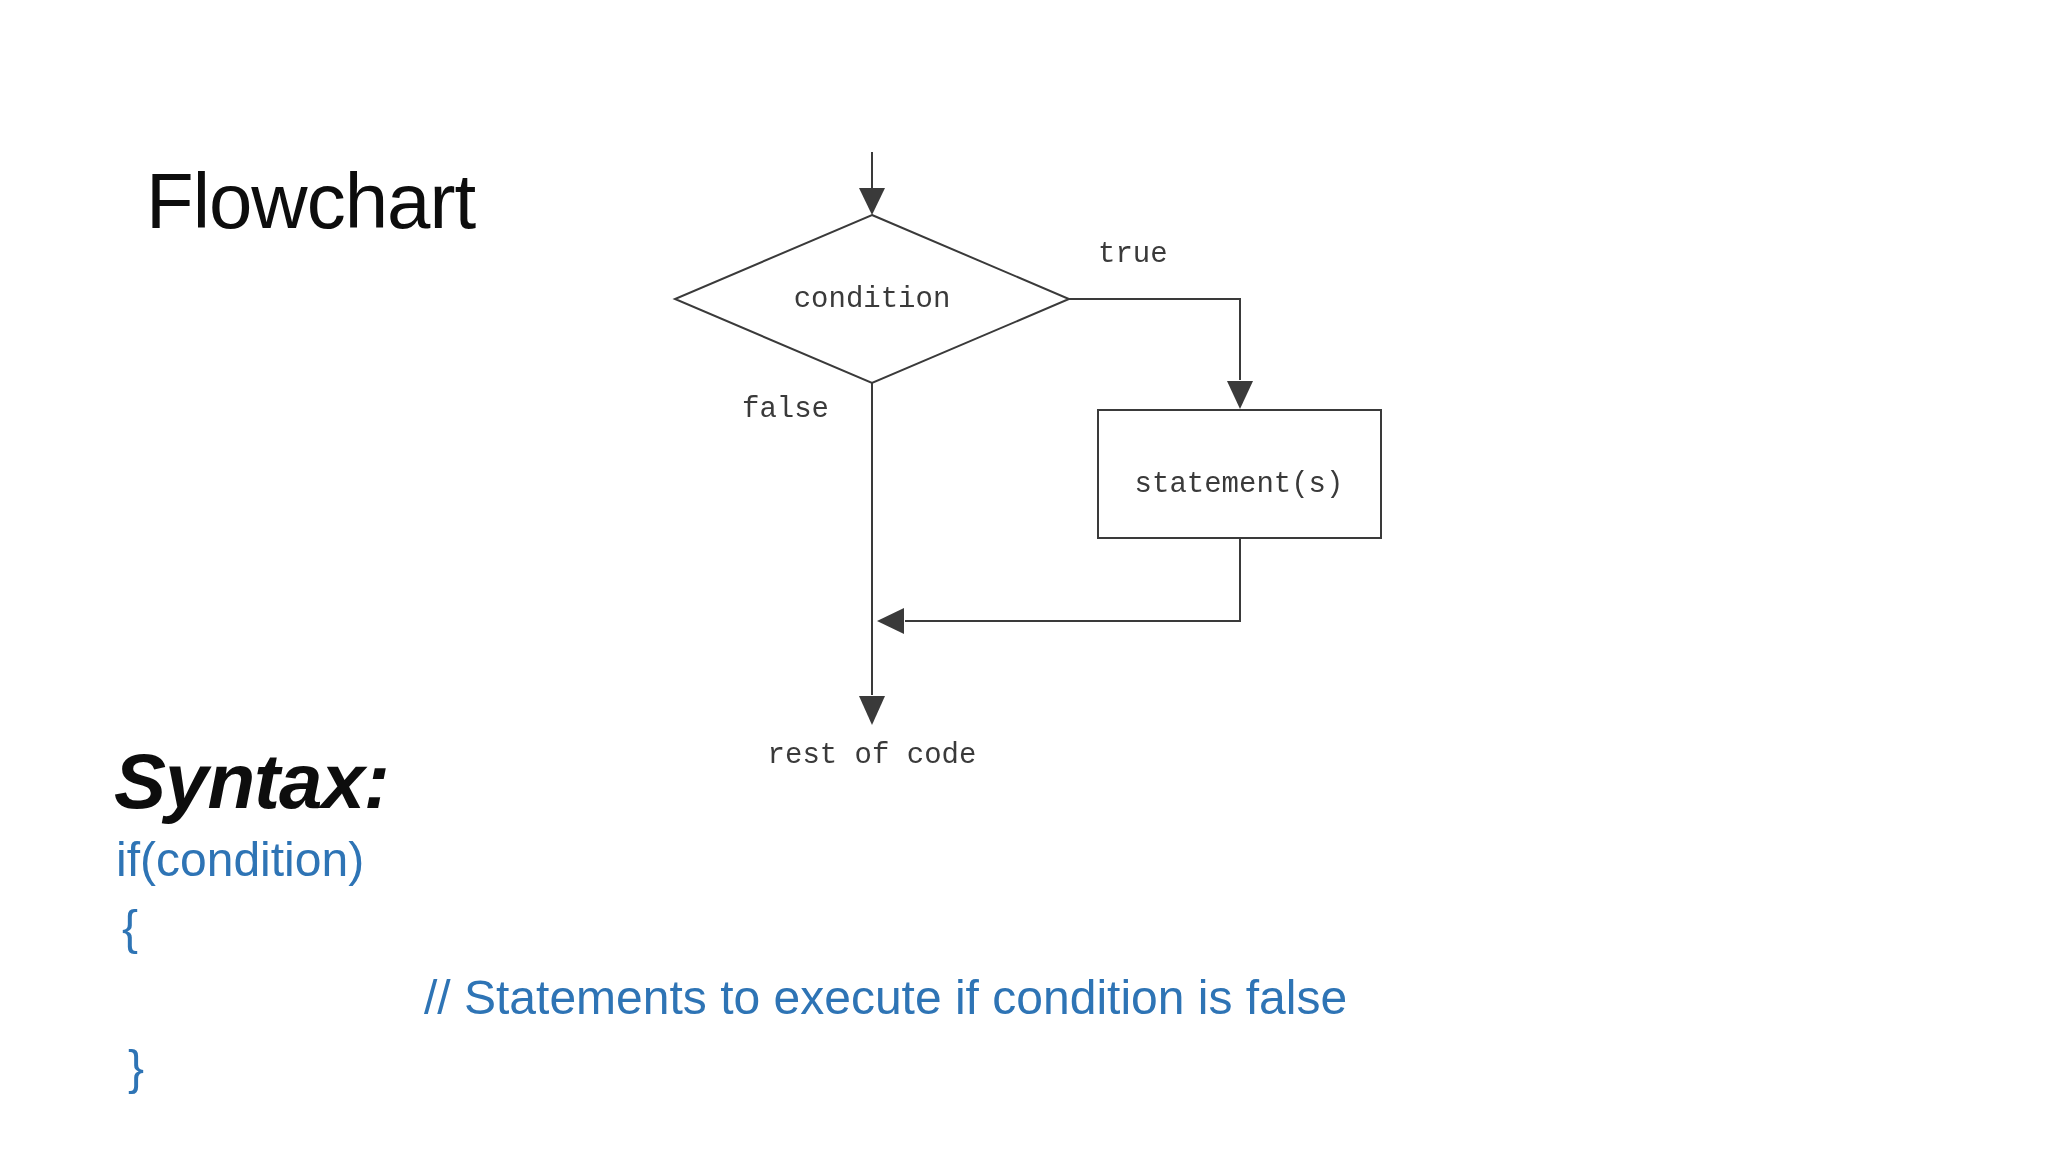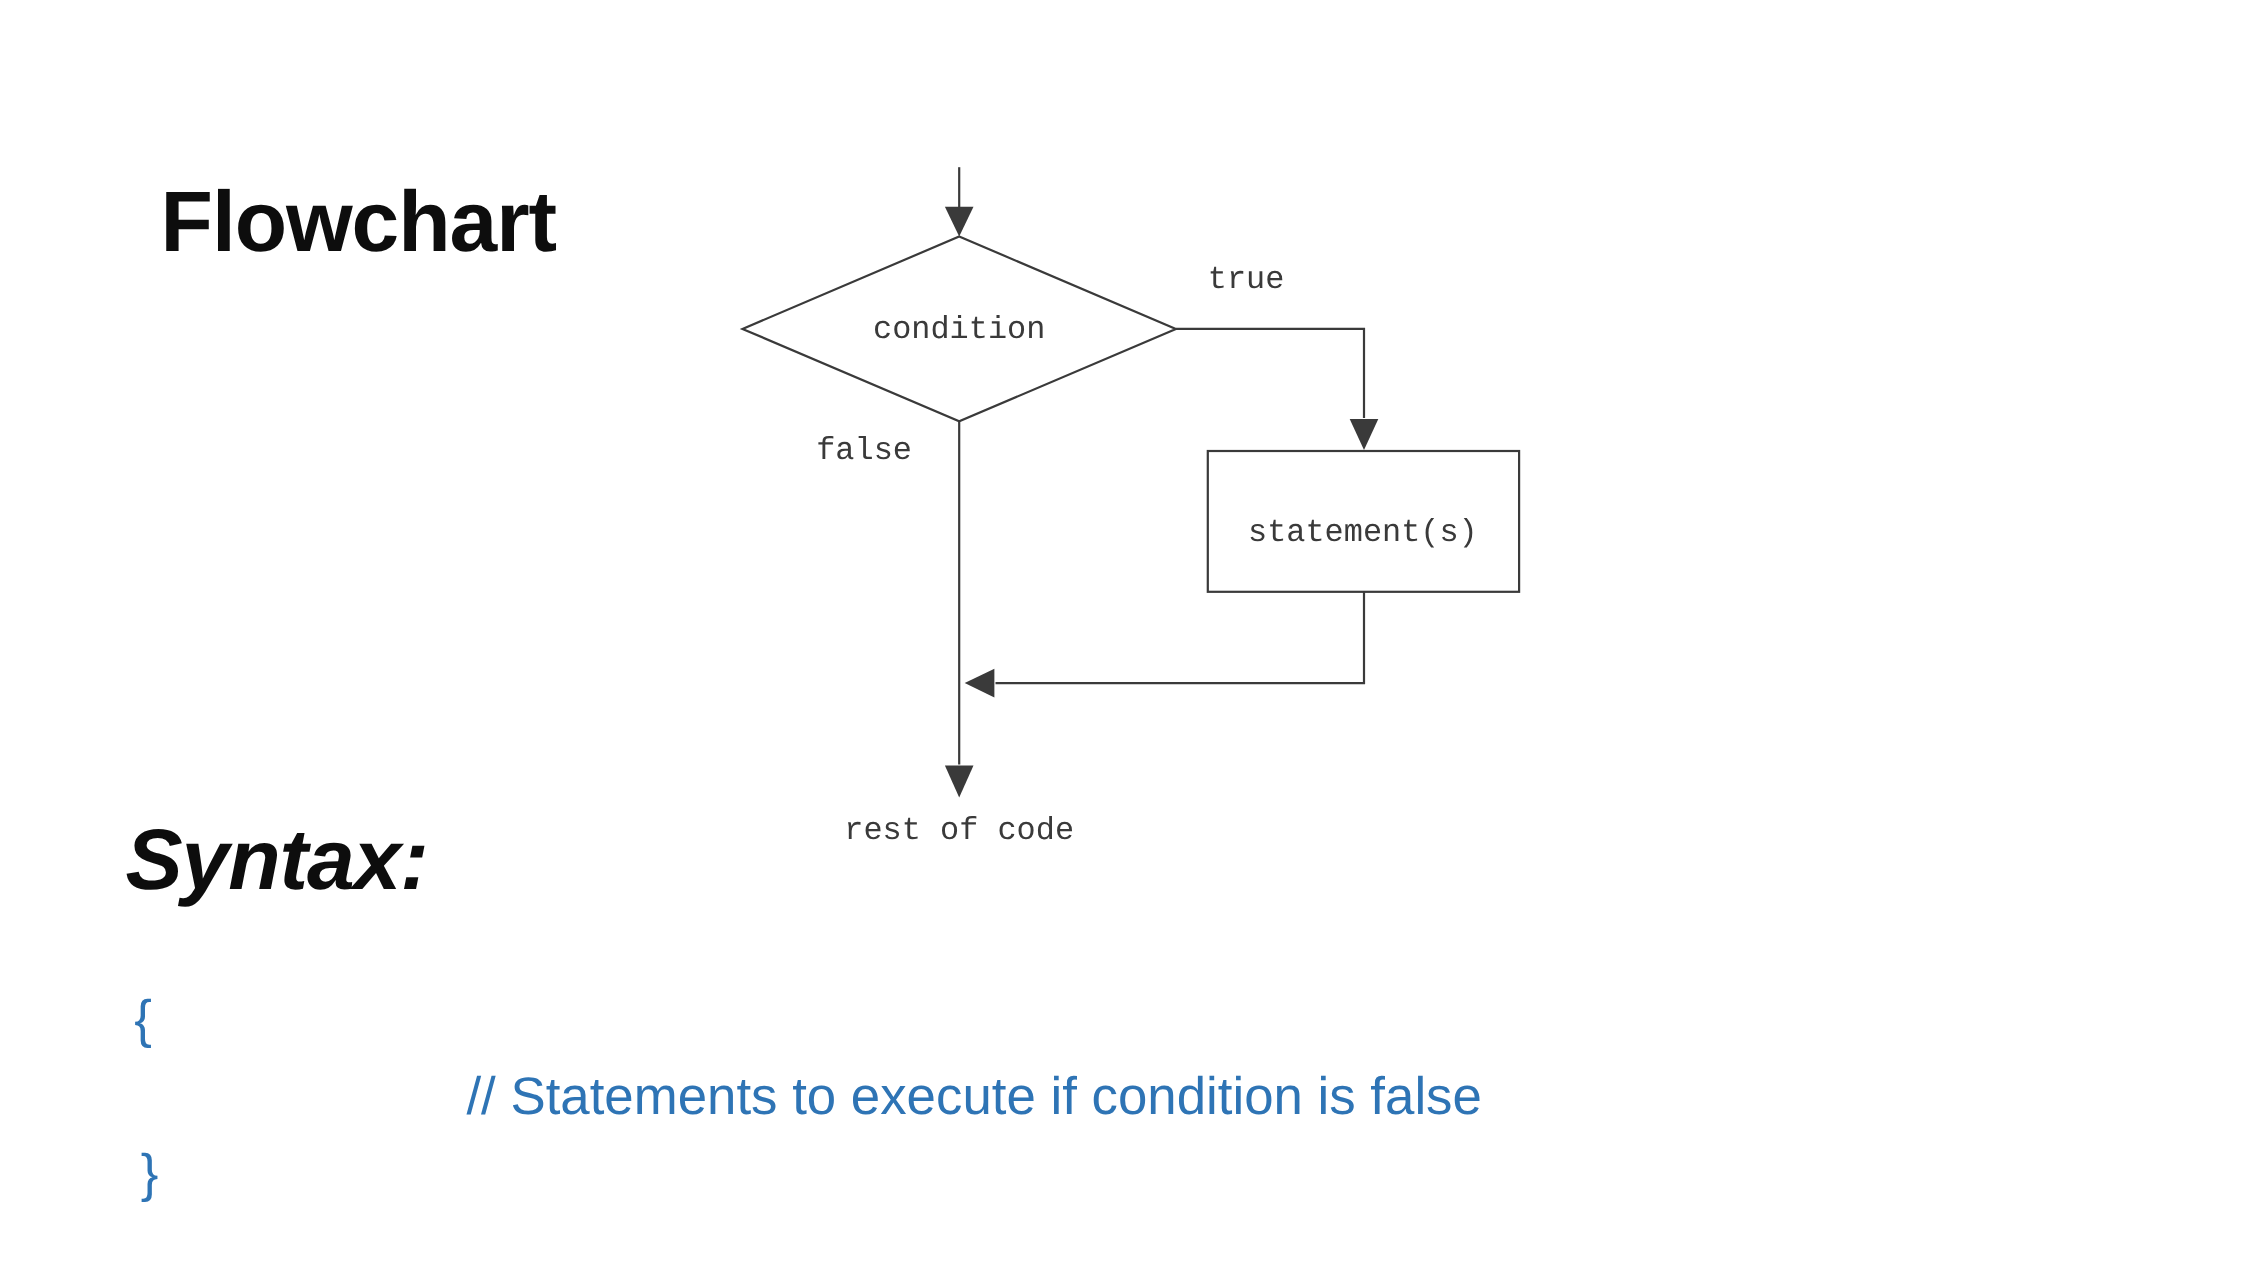--- a/index.html
+++ b/index.html
@@ -13,21 +13,21 @@
     height: 1152px;
     background: var(--bg, #ffffff);
     overflow: hidden;
     font-family: "Liberation Sans", sans-serif;
   }
   .title {
     position: absolute;
     left: 146px;
     top: 162px;
     font-size: 78px;
-    font-weight: bold;
+    font-weight: normal;
     color: var(--ink, #0d0d0d);
     letter-spacing: -1px;
     line-height: 1;
   }
   .syntax-heading {
     position: absolute;
     left: 114px;
     top: 742px;
     font-size: 78px;
     font-weight: bold;
@@ -101,20 +101,21 @@
 
     <text x="742" y="417" text-anchor="start">false</text>
     <line class="wire" x1="872" y1="383" x2="872" y2="695"></line>
     <polygon class="head" points="872,725 859,696 885,696"></polygon>
 
     <text x="872" y="763" text-anchor="middle">rest of code</text>
   </svg>
 
   <div class="syntax-heading">Syntax:</div>
 
+  <div class="code-line code-if">if(condition)</div>
 
   <div class="code-line code-open">{</div>
 
   <div class="code-line code-comment">// Statements to execute if condition is false</div>
 
   <div class="code-line code-close">}</div>
 
 </div>
 
 </body></html>

